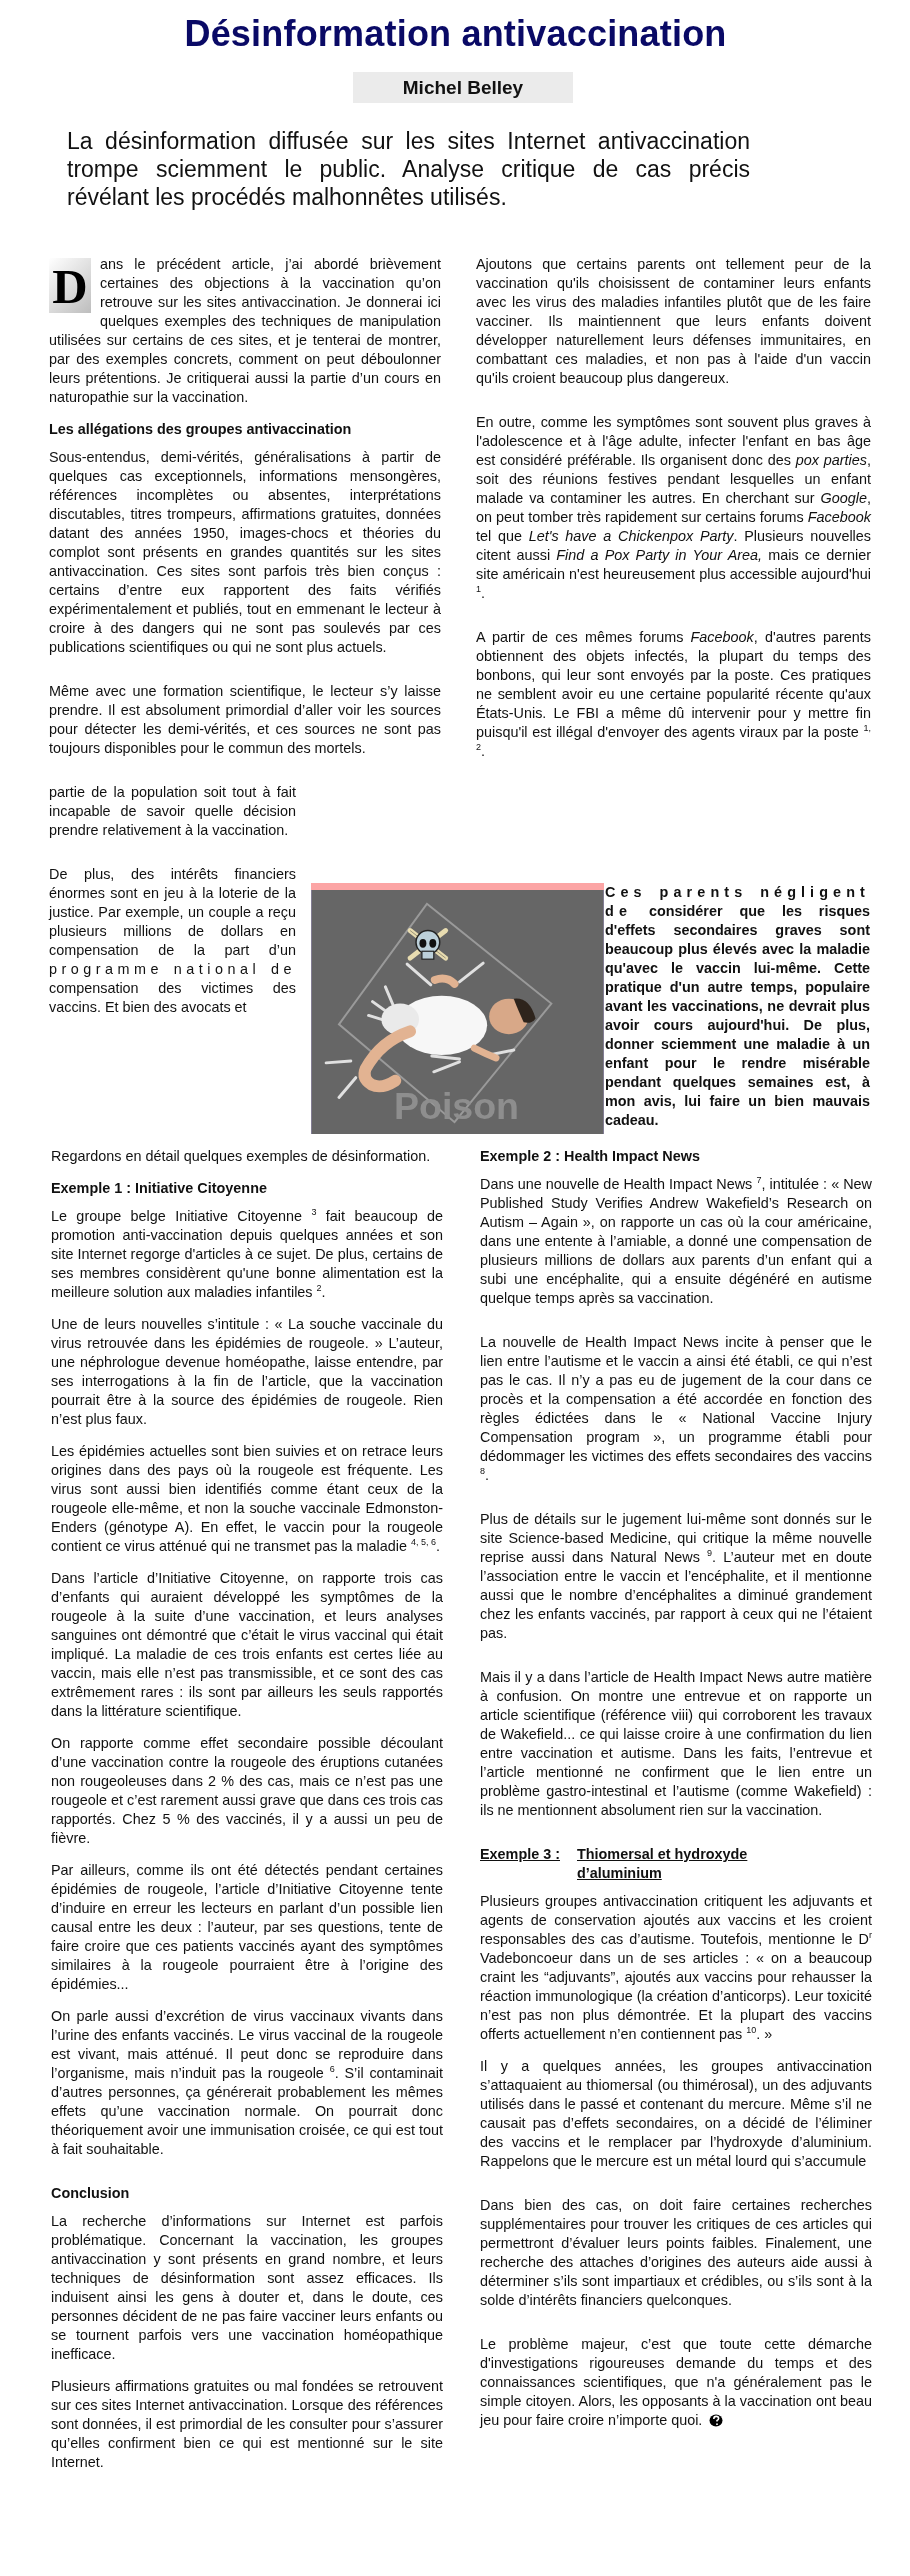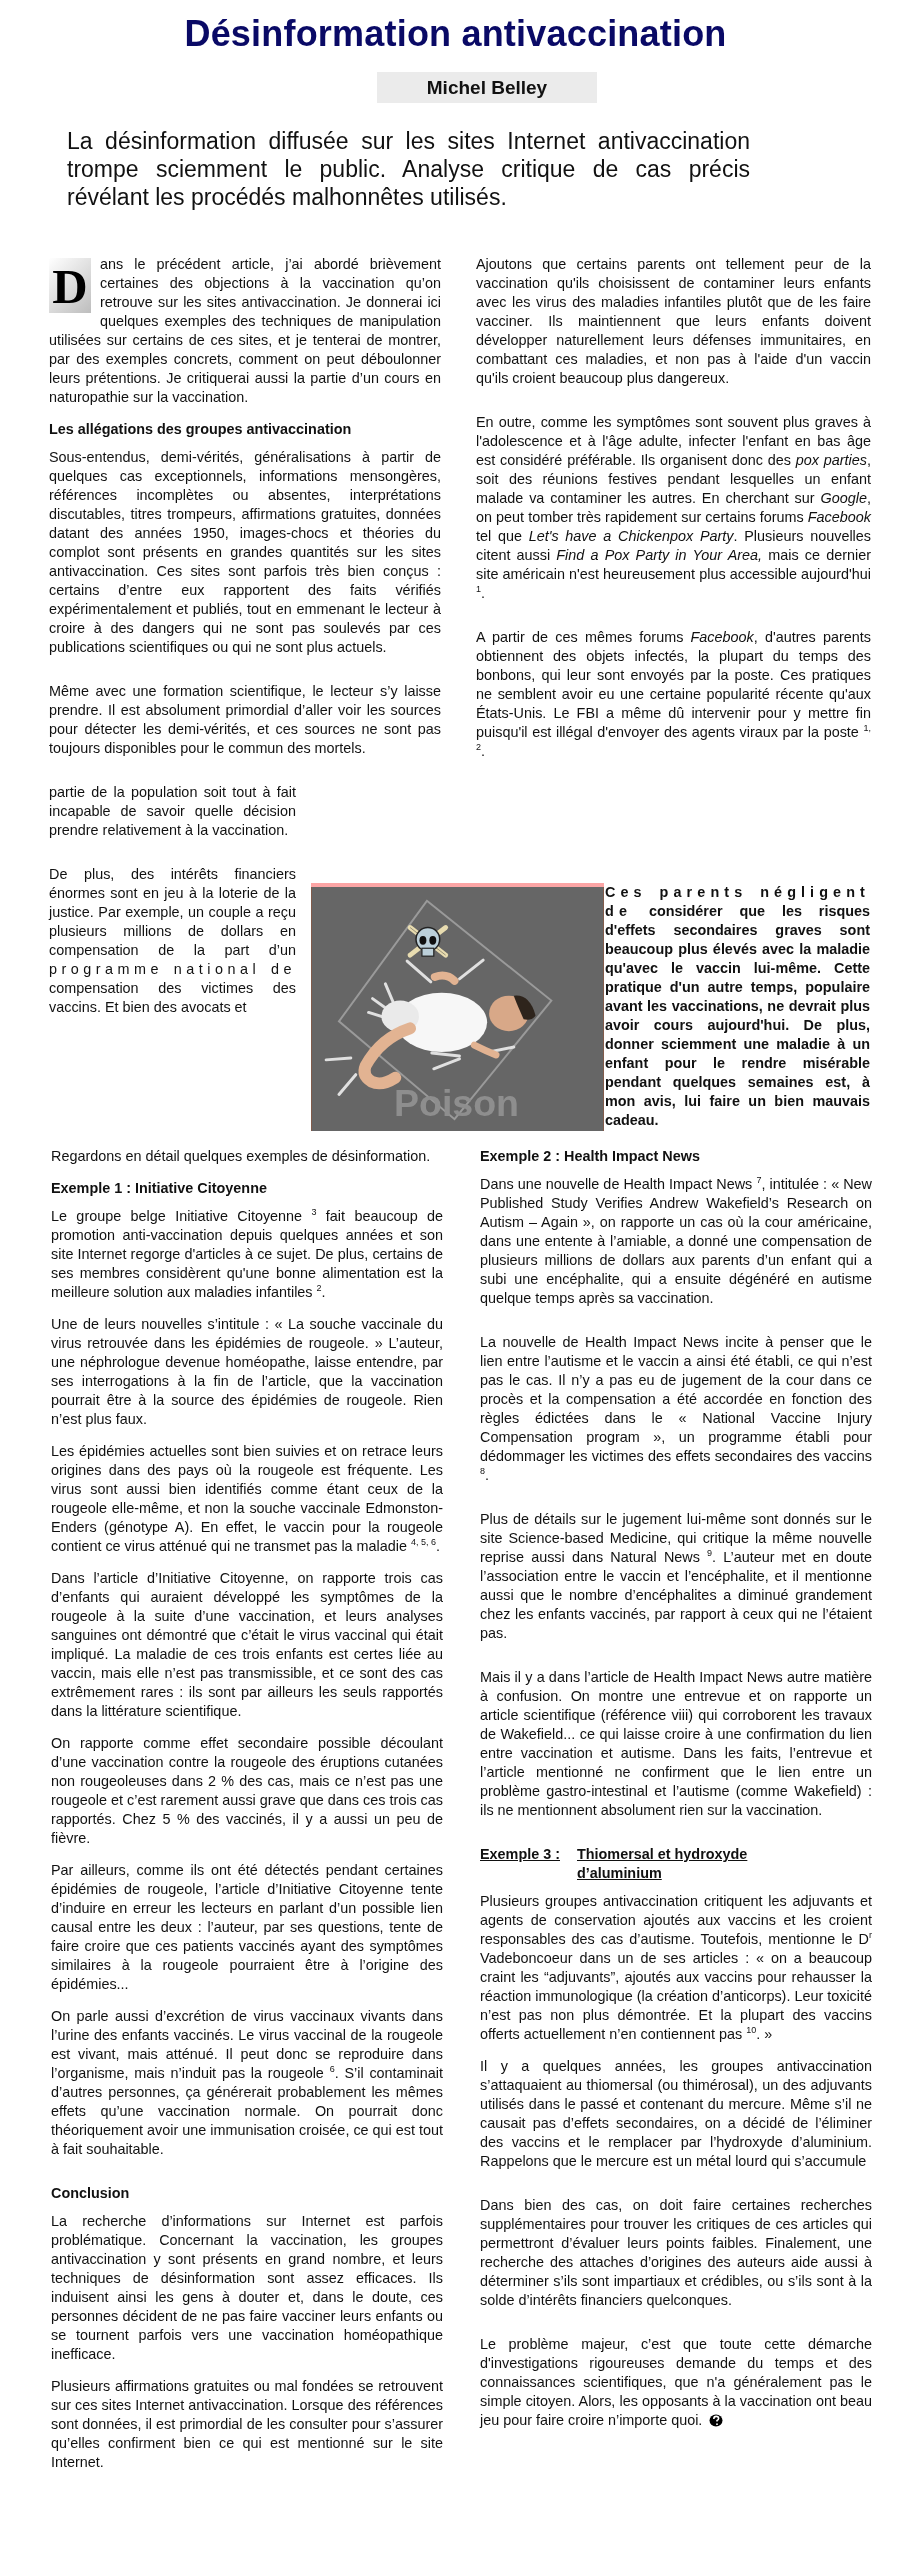--- a/index.html
+++ b/index.html
@@ -1,34 +1,34 @@
 <!DOCTYPE html>
 <html><head>
 <meta charset="utf-8">
 <style>
   html, body { margin: 0; padding: 0; background: #ffffff; }
   body { width: 911px; height: 2576px; position: relative; overflow: hidden;
          font-family: "Liberation Sans", sans-serif; color: #111; }
   .title { position: absolute; top: 4px; left: 0; width: 911px; text-align: center;
            font-size: 36px; font-weight: bold; color: #0a0a66; letter-spacing: 0.2px; line-height: 59px; margin: 0; }
   .author { position: absolute; left: 353px; top: 72px; width: 220px; height: 31px; background: #ebebeb;
-            text-align: center; font-size: 19px; font-weight: bold; line-height: 31px; color: #111; margin-left: 24px; }
+            text-align: center; font-size: 19px; font-weight: bold; line-height: 31px; color: #111; }
   .abstract { position: absolute; left: 67px; top: 127px; width: 683px; font-size: 23px; line-height: 28px;
               text-align: justify; color: #111; margin: 0; }
   .col { position: absolute; font-size: 14.4px; line-height: 19px; text-align: justify; color: #111; }
   .col p { margin: 0 0 13px 0; }
   .col p.gap { margin-bottom: 25px; }
   .col h3 { font-size: 14.4px; font-weight: bold; margin: 0 0 9px 0; line-height: 19px; }
   sup { font-size: 9px; line-height: 0; vertical-align: super; }
   .dropcap { float: left; width: 42px; height: 55px; margin: 3px 9px 0 0;
              background: linear-gradient(135deg, #ffffff 0%, #d8d8d8 60%, #bdbdbd 100%);
              font-family: "Liberation Serif", serif; font-weight: bold; font-size: 49px; line-height: 57px;
              text-align: center; color: #000; }
-  .figure { position: absolute; left: 311px; top: 883px; width: 293px; height: 244px; background: #c2410c;
-            border-top: 4px solid #fca5a5; overflow: hidden; }
+  .figure { position: absolute; left: 311px; top: 883px; width: 293px; height: 244px; background: #c4b5fd;
+            border-top: 7px solid #fca5a5; overflow: hidden; }
   .figure svg { display: block; }
   .end-icon { display: inline-block; width: 14px; height: 13px; vertical-align: -2px; margin-left: 3px; }
   .spaced { letter-spacing: 4.5px; }
 </style>
 </head>
 <body>
 
 <h1 class="title">Désinformation antivaccination</h1>
 <div class="author">Michel Belley</div>
 <p class="abstract">La désinformation diffusée sur les sites Internet antivaccination trompe sciemment le public. Analyse critique de cas précis révélant les procédés malhonnêtes utilisés.</p>

